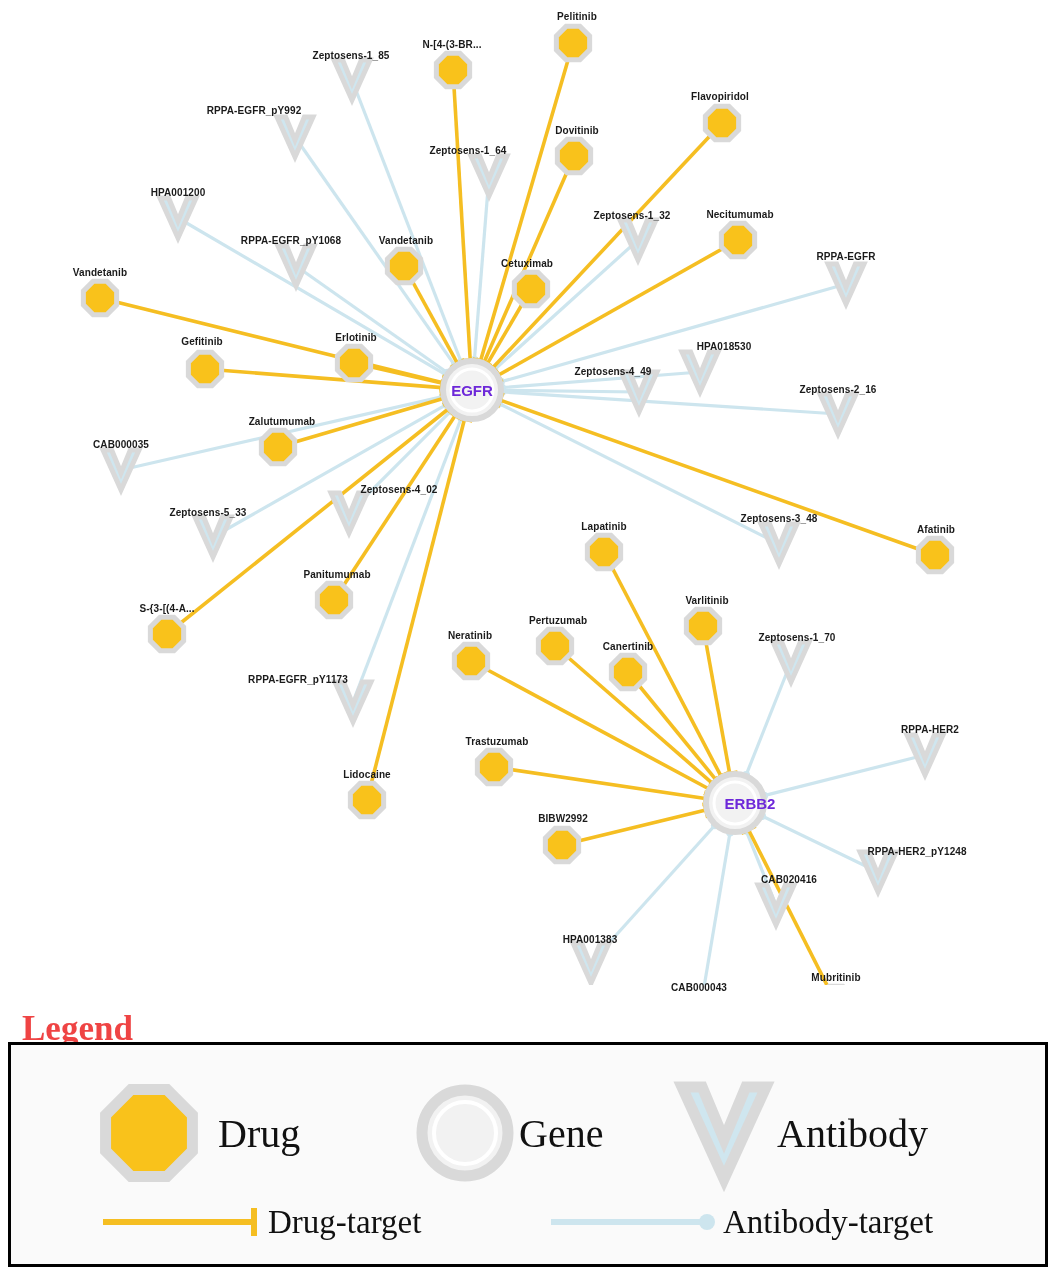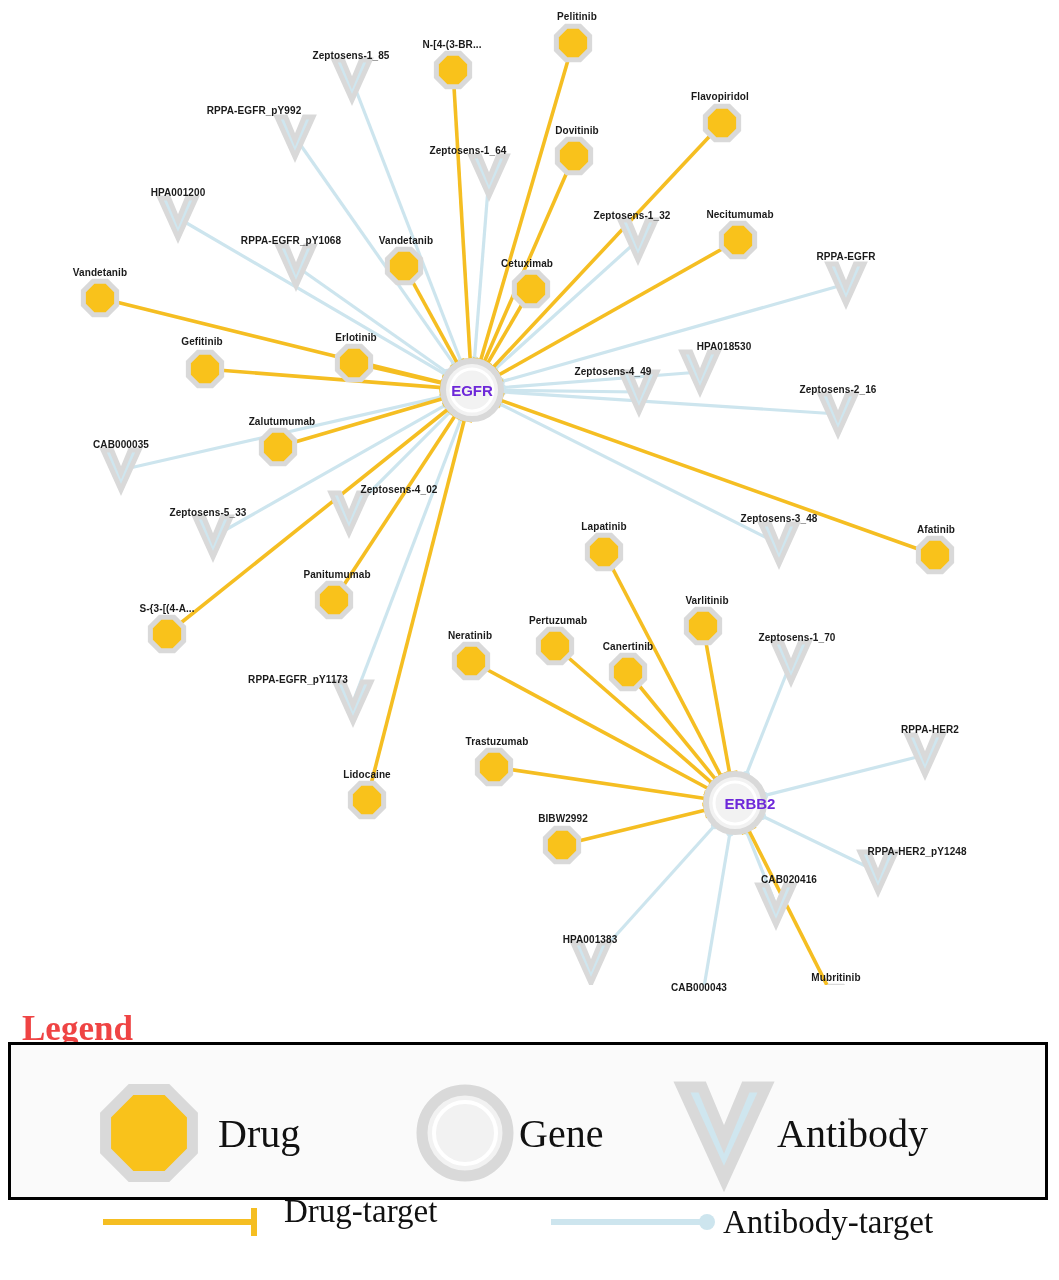--- a/index.html
+++ b/index.html
@@ -60,21 +60,21 @@
     font-size: 35px;
     font-weight: bold;
     color: #ef4444;
     margin-top: 16px;
   }
   #legend-box {
     position: absolute;
     left: 8px;
     top: 57px;
     width: 1040px;
-    height: 158px;
+    height: 225px;
     border: 3px solid #000;
     background: #fafafa;
     box-sizing: border-box;
   }
   .legend-item-label {
     position: absolute;
     font-family: "Liberation Serif", serif;
     font-size: 40px;
     color: #111;
     white-space: nowrap;
@@ -387,17 +387,17 @@
         <path d="M671,42 L713,134 L755,42 L734.84,42 L713,94.44 L691.16,42 Z" fill="#CFE6EF" stroke="#D9D9D9" stroke-width="11"></path>
         <line x1="92" y1="177" x2="242" y2="177" stroke="#F5BE22" stroke-width="6"></line>
         <rect x="240" y="163" width="6" height="28" fill="#F5BE22"></rect>
         <line x1="540" y1="177" x2="692" y2="177" stroke="#CDE5EE" stroke-width="6"></line>
         <circle cx="696" cy="177" r="8" fill="#CDE5EE"></circle>
       </svg>
     <div id="legend-labels">
         <div class="legend-item-label" style="left: 207px; top: 88px;">Drug</div>
         <div class="legend-item-label" style="left: 508px; top: 88px;">Gene</div>
         <div class="legend-item-label" style="left: 766px; top: 88px;">Antibody</div>
-        <div class="legend-edge-label" style="left: 257px; top: 166px; margin-left: 16px;">Drug-target</div>
+        <div class="legend-edge-label" style="left: 257px; top: 177px;">Drug-target</div>
         <div class="legend-edge-label" style="left: 712px; top: 177px;">Antibody-target</div>
       </div>
   </div>
 </div>
 
 </body></html>

